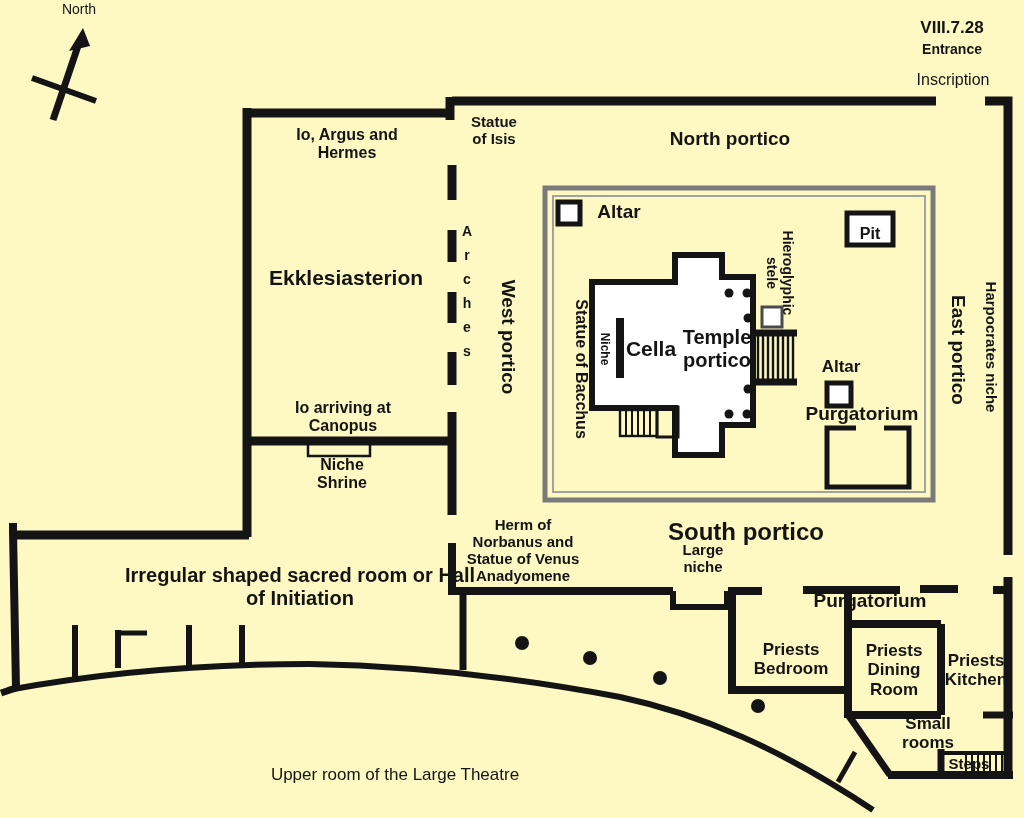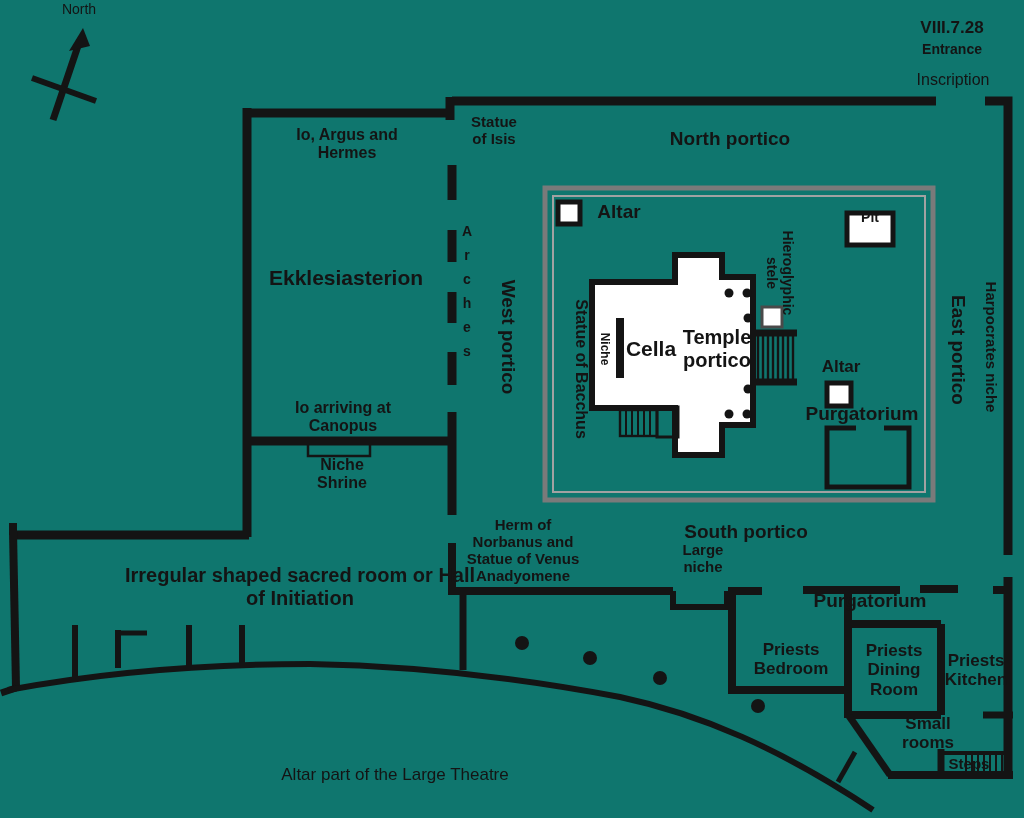--- a/index.html
+++ b/index.html
@@ -1,16 +1,16 @@
 <!DOCTYPE html>
 <html><head>
 <meta charset="utf-8">
 <style>
   html,body{margin:0;padding:0;background:#ffffff;}
-  #plan{position:relative;width:1024px;height:818px;background:#0f766e;overflow:hidden;
+  #plan{position:relative;width:1024px;height:818px;background:#fef9c3;overflow:hidden;
         font-family:"Liberation Sans",sans-serif;color:#141414;}
   #plan svg{position:absolute;left:0;top:0;}
   .lbl{position:absolute;transform:translate(-50%,-50%);font-weight:bold;color:#141414;
        text-align:center;white-space:pre-line;line-height:1.14;}
   .rot{transform:translate(-50%,-50%) rotate(90deg);white-space:pre;}
   .rot2{transform:translate(-50%,-50%) rotate(90deg);white-space:pre-line;}
   .reg{font-weight:normal;}
   .arches-stack{line-height:24px;}
 </style>
 </head>
@@ -167,52 +167,52 @@
 c
 h
 e
 s</div>
 
   <div class="lbl rot" style="left:508px;top:337px;font-size:19px">West portico</div>
   <div class="lbl rot" style="left:958px;top:350px;font-size:19px">East portico</div>
   <div class="lbl rot" style="left:991px;top:347px;font-size:15px">Harpocrates niche</div>
 
   <div class="lbl" style="left:619px;top:212px;font-size:19px">Altar</div>
-  <div class="lbl" style="left:870px;top:218px;font-size:14px">Pit</div>
+  <div class="lbl" style="left:870px;top:234px;font-size:16px">Pit</div>
 
   <div class="lbl rot" style="left:581px;top:369px;font-size:16px">Statue of Bacchus</div>
   <div class="lbl rot" style="left:604px;top:349px;font-size:12px">Niche</div>
   <div class="lbl" style="left:651px;top:349px;font-size:21px">Cella</div>
   <div class="lbl" style="left:717px;top:349px;font-size:20px">Temple
 portico</div>
   <div class="lbl rot2" style="left:779px;top:273px;font-size:14px">Hieroglyphic
 stele</div>
 
   <div class="lbl" style="left:841px;top:367px;font-size:17px">Altar</div>
   <div class="lbl" style="left:862px;top:414px;font-size:19px">Purgatorium</div>
 
   <div class="lbl" style="left:343px;top:417px;font-size:16px">Io arriving at
 Canopus</div>
   <div class="lbl" style="left:342px;top:474px;font-size:16px">Niche
 Shrine</div>
   <div class="lbl" style="left:523px;top:550px;font-size:15px">Herm of
 Norbanus and
 Statue of Venus
 Anadyomene</div>
-  <div class="lbl" style="left:746px;top:532px;font-size:19px">South portico</div>
+  <div class="lbl" style="left:746px;top:532px;font-size:24px">South portico</div>
   <div class="lbl" style="left:703px;top:558px;font-size:15px">Large
 niche</div>
   <div class="lbl" style="left:870px;top:601px;font-size:19px">Purgatorium</div>
   <div class="lbl" style="left:300px;top:587px;font-size:20px">Irregular shaped sacred room or Hall
 of Initiation</div>
 
   <div class="lbl" style="left:791px;top:659px;font-size:17px">Priests
 Bedroom</div>
   <div class="lbl" style="left:894px;top:670px;font-size:17px">Priests
 Dining
 Room</div>
   <div class="lbl" style="left:976px;top:670px;font-size:17px">Priests
 Kitchen</div>
   <div class="lbl" style="left:928px;top:733px;font-size:17px">Small rooms</div>
   <div class="lbl" style="left:969px;top:764px;font-size:15px">Steps</div>
 
-  <div class="lbl reg" style="left:395px;top:775px;font-size:17px">Altar part of the Large Theatre</div>
+  <div class="lbl reg" style="left:395px;top:775px;font-size:17px">Upper room of the Large Theatre</div>
 </div>
 
 </body></html>

